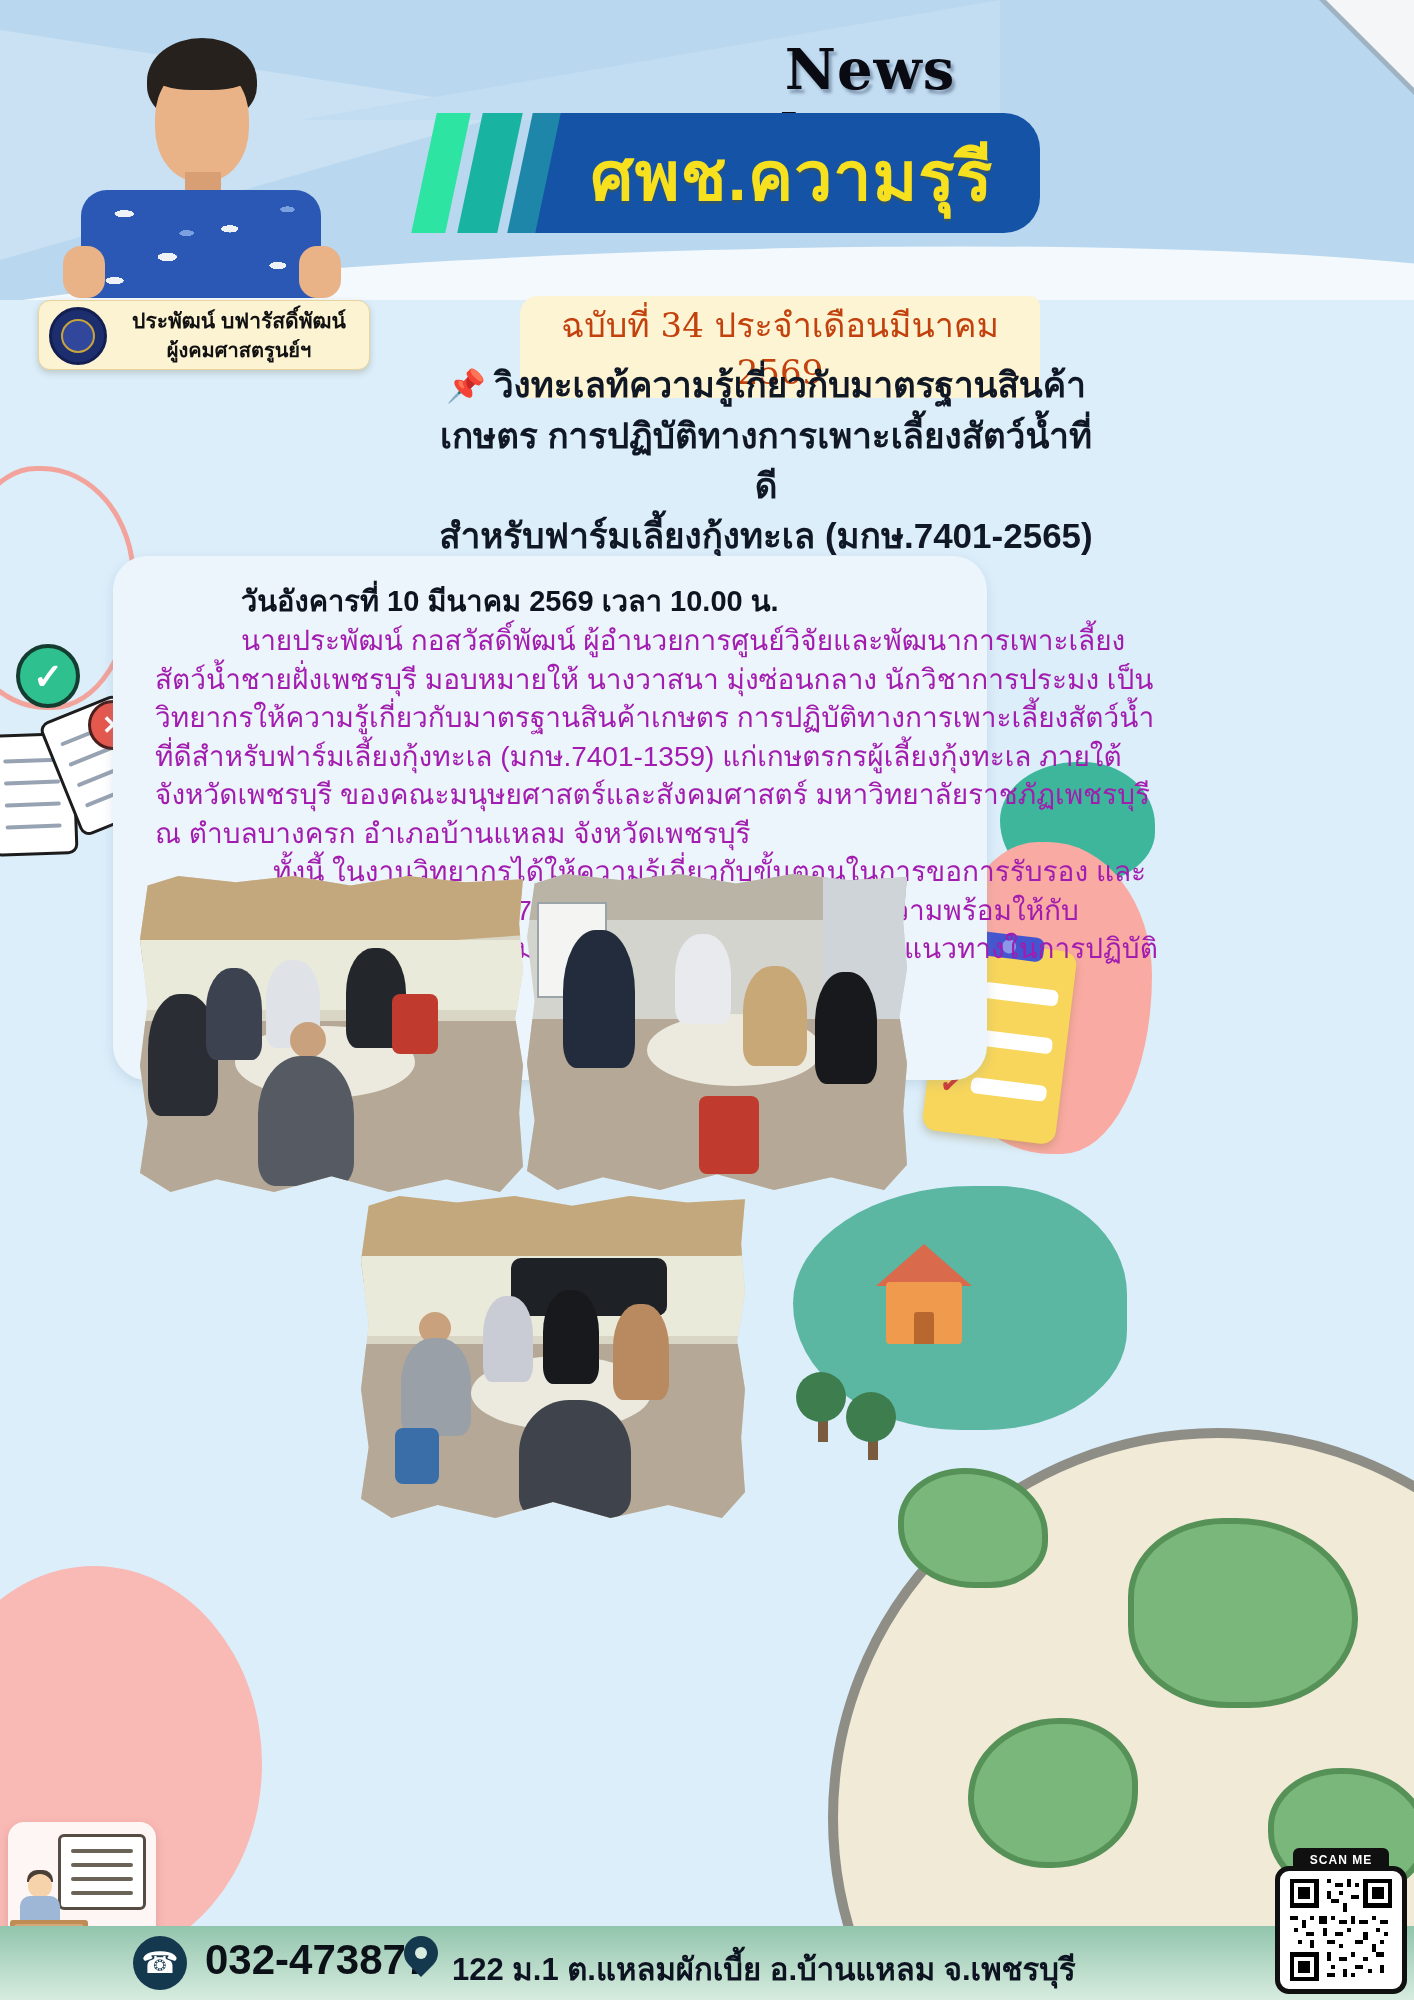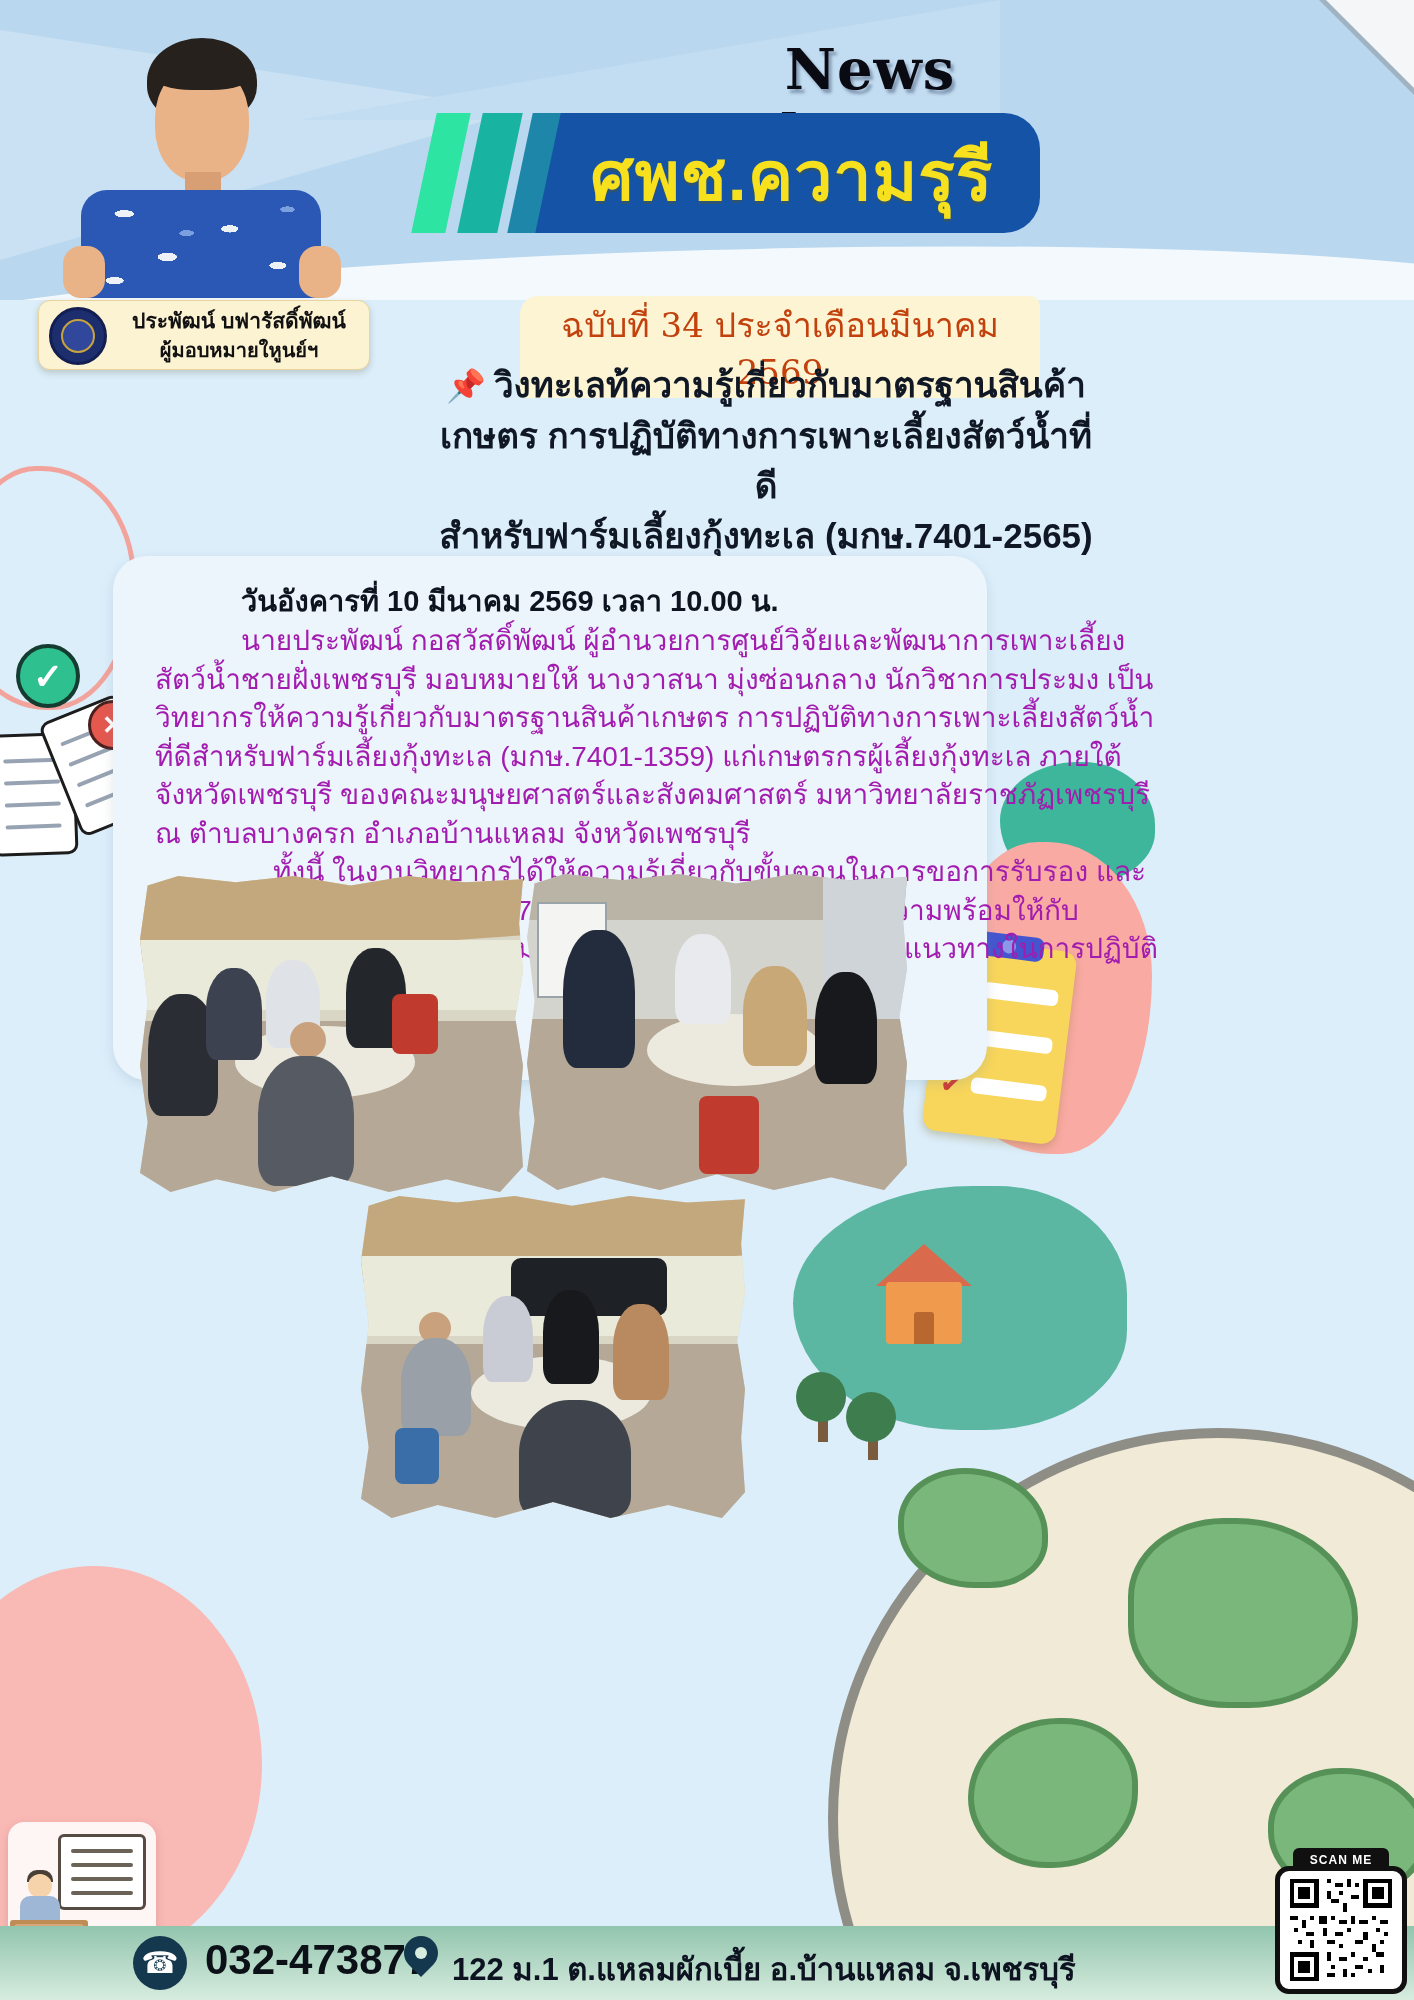--- a/index.html
+++ b/index.html
@@ -291,21 +291,21 @@
   <div class="banner-left"></div>
   <div class="banner-body"></div>
   <div class="banner-title">ศพช.ความรุรี</div>
 
   <div class="badge">
     <div class="badge-logo">
       <div class="badge-logo-inner"></div>
     </div>
     <div class="badge-text">
       <div class="badge-name">ประพัฒน์ บฟารัสดิ์พัฒน์</div>
-      <div class="badge-title">ผู้มอบหมายใหูนย์ฯ</div>
+      <div class="badge-title">ผู้งคมศาสตรูนย์ฯ</div>
     </div>
   </div>
 
   <div class="issue-line">
     <span>ฉบับที่ 34 ประจำเดือนมีนาคม 2569</span>
   </div>
 
   <div class="headline">
     <div><span class="pin">📌</span><span>วิงทะเลท้ความรู้เกี่ยวกับมาตรฐานสินค้า</span></div>
     <div>เกษตร การปฏิบัติทางการเพาะเลี้ยงสัตว์น้ำที่ดี</div>

